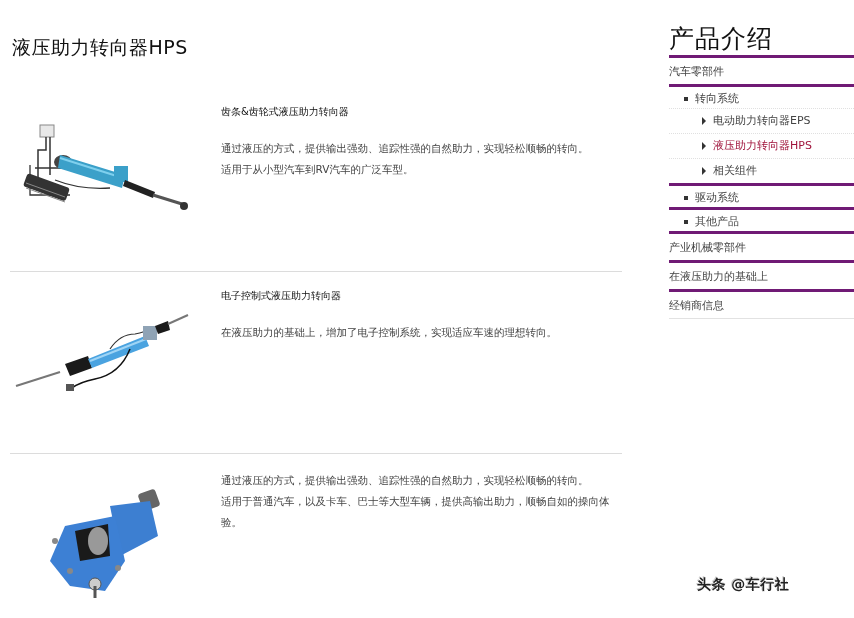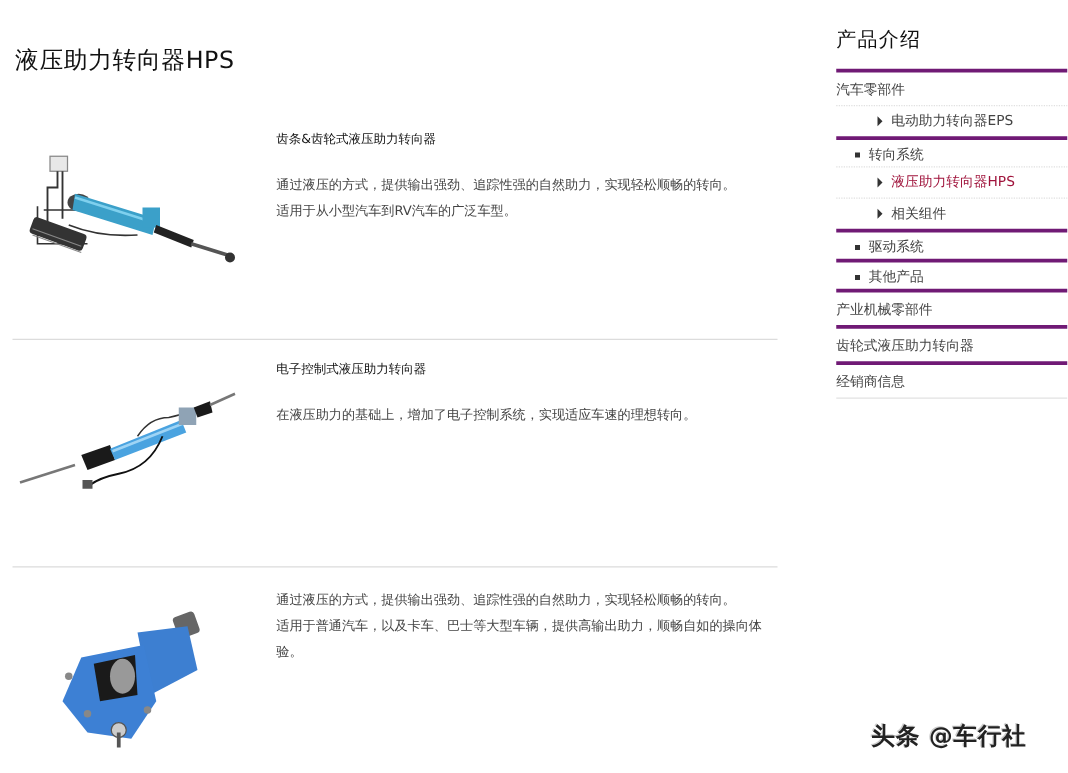--- a/index.html
+++ b/index.html
@@ -36,21 +36,21 @@
   }
   .divider {
     position: absolute; left: 0; width: 612px; height: 1px;
     background: #dcdcdc;
   }
 
   
   .sidebar { position: absolute; left: 669px; top: 0; width: 185px; }
   .sidebar-title {
     position: absolute; left: 0; top: 22px;
-    font-size: 16px; color: #111; letter-spacing: 1px;
+    font-size: 25px; color: #111; letter-spacing: 1px;
   }
   .side-list { position: absolute; left: 0; top: 55px; width: 185px; }
   .side-item {
     font-size: 11px; color: #444; border-top: 3px solid #701a75;
     box-sizing: border-box; cursor: pointer; position: relative;
     white-space: nowrap;
   }
   .side-item.l1 { height: 29px; line-height: 28px; padding-left: 0; }
   .side-item.l2 { height: 24px; line-height: 23px; padding-left: 26px; margin-left: 0; }
   .side-item.l3 { height: 25px; line-height: 24px; padding-left: 44px; border-top: 1px dotted #e0e0e0; }
@@ -60,21 +60,21 @@
   .side-item.l3 .arrow {
     position: absolute; left: 33px; top: 8px; width: 0; height: 0;
     border-top: 4px solid transparent; border-bottom: 4px solid transparent;
     border-left: 4px solid #333;
   }
   .side-item.active { color: #a0143c; }
   .side-list .end { border-top: 1px solid #e2e2e2; }
 
   .watermark {
     position: absolute; left: 697px; top: 576px;
-    font-size: 19px; color: #222; font-weight: bold; letter-spacing: 0.5px;
+    font-size: 14px; color: #222; font-weight: bold; letter-spacing: 0.5px;
     text-shadow: 1px 1px 0 #fff, -1px -1px 0 #ccc;
   }
 </style>
 </head>
 <body>
 
 <div class="page">
 
   <div class="main">
     <h1 class="page-title">液压助力转向器HPS</h1>
@@ -147,27 +147,27 @@
         <p class="desc">通过液压的方式，提供输出强劲、追踪性强的自然助力，实现轻松顺畅的转向。</p>
         <p class="desc">适用于普通汽车，以及卡车、巴士等大型车辆，提供高输出助力，顺畅自如的操向体验。</p>
       </div>
     </div>
   </div>
 
   <div class="sidebar">
     <div class="sidebar-title">产品介绍</div>
     <div class="side-list">
       <div class="side-item l1"><span>汽车零部件</span></div>
+      <div class="side-item l2"><span class="bullet"></span><span>转向系统</span></div>
       <div class="side-item l3"><span class="arrow"></span><span>电动助力转向器EPS</span></div>
-      <div class="side-item l2"><span class="bullet"></span><span>转向系统</span></div>
       <div class="side-item l3 active"><span class="arrow"></span><span>液压助力转向器HPS</span></div>
       <div class="side-item l3"><span class="arrow"></span><span>相关组件</span></div>
       <div class="side-item l2"><span class="bullet"></span><span>驱动系统</span></div>
       <div class="side-item l2"><span class="bullet"></span><span>其他产品</span></div>
       <div class="side-item l1"><span>产业机械零部件</span></div>
-      <div class="side-item l1"><span>齿轮式液压助力转向器</span></div>
+      <div class="side-item l1"><span>在液压助力的基础上</span></div>
       <div class="side-item l1"><span>经销商信息</span></div>
       <div class="end"></div>
     </div>
   </div>
 
   <div class="watermark">头条 @车行社</div>
 </div>
 
 </body></html>

